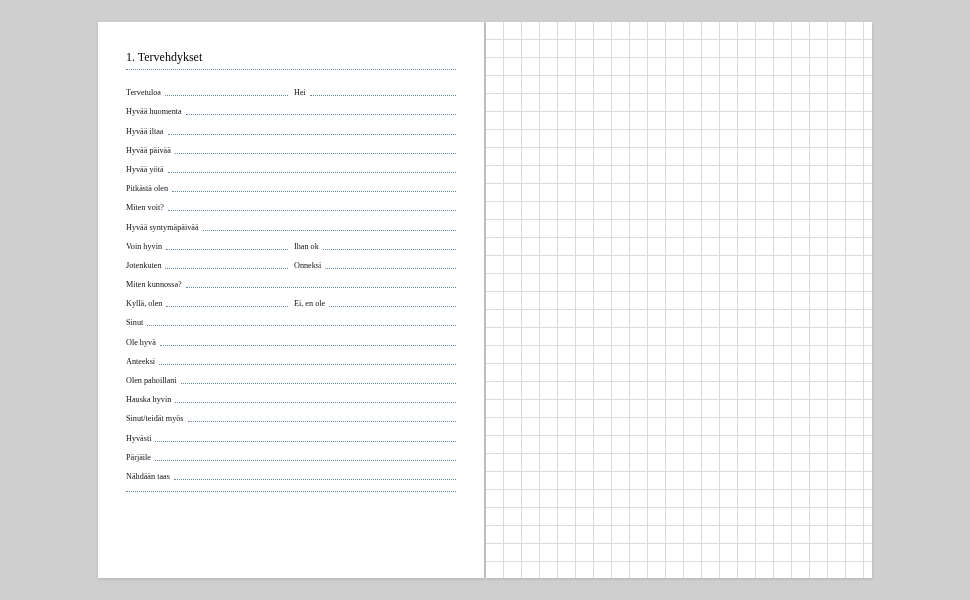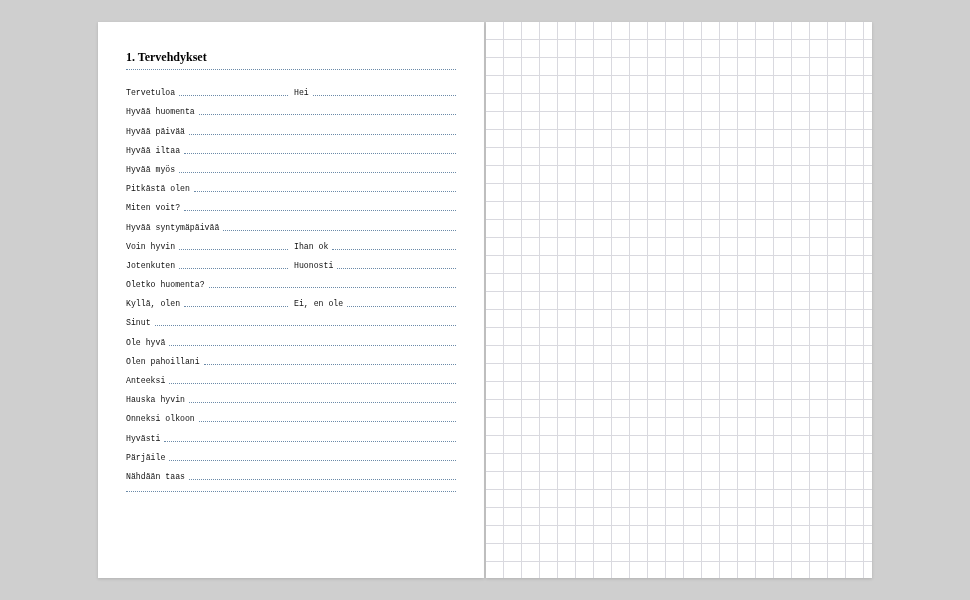--- a/index.html
+++ b/index.html
@@ -21,21 +21,21 @@
     background: #ffffff;
     width: 386px;
     height: 556px;
     box-shadow: 0 1px 3px rgba(0,0,0,0.15);
     position: relative;
   }
   .page-left {
     padding: 28px 28px 20px 28px;
   }
   .heading {
-    font-weight: bold;
+    font-weight: normal;
     font-size: 12px;
     color: #000;
     margin-bottom: 4px;
   }
   .head-underline {
     border-bottom: 1px dotted #6b8aa8;
     height: 0;
     margin-bottom: 10px;
   }
   .lines { }
@@ -44,21 +44,20 @@
     align-items: flex-end;
     height: 19.2px;
     gap: 6px;
   }
   .cell {
     display: flex;
     align-items: flex-end;
     flex: 1 1 0;
     min-width: 0;
     gap: 4px;
-    font-family: Liberation Mono, monospace;
   }
   .label {
     font-size: 8.2px;
     color: #111;
     white-space: nowrap;
     padding-bottom: 2px;
   }
   .fill {
     flex: 1 1 auto;
     border-bottom: 1px dotted #6b8aa8;
@@ -101,33 +100,33 @@
           </div>
         </div>
         <div class="row full">
           <div class="cell">
             <span class="label">Hyvää huomenta</span>
             <span class="fill"></span>
           </div>
         </div>
         <div class="row full">
           <div class="cell">
+            <span class="label">Hyvää iltaa</span>
+            <span class="fill"></span>
+          </div>
+        </div>
+        <div class="row full">
+          <div class="cell">
             <span class="label">Hyvää päivää</span>
             <span class="fill"></span>
           </div>
         </div>
         <div class="row full">
           <div class="cell">
-            <span class="label">Hyvää iltaa</span>
-            <span class="fill"></span>
-          </div>
-        </div>
-        <div class="row full">
-          <div class="cell">
-            <span class="label">Hyvää myös</span>
+            <span class="label">Hyvää yötä</span>
             <span class="fill"></span>
           </div>
         </div>
         <div class="row full">
           <div class="cell">
             <span class="label">Pitkästä olen</span>
             <span class="fill"></span>
           </div>
         </div>
         <div class="row full">
@@ -151,27 +150,27 @@
             <span class="label">Ihan ok</span>
             <span class="fill"></span>
           </div>
         </div>
         <div class="row">
           <div class="cell">
             <span class="label">Jotenkuten</span>
             <span class="fill"></span>
           </div>
           <div class="cell">
-            <span class="label">Huonosti</span>
-            <span class="fill"></span>
-          </div>
-        </div>
-        <div class="row full">
-          <div class="cell">
-            <span class="label">Oletko huomenta?</span>
+            <span class="label">Onneksi</span>
+            <span class="fill"></span>
+          </div>
+        </div>
+        <div class="row full">
+          <div class="cell">
+            <span class="label">Miten kunnossa?</span>
             <span class="fill"></span>
           </div>
         </div>
         <div class="row">
           <div class="cell">
             <span class="label">Kyllä, olen</span>
             <span class="fill"></span>
           </div>
           <div class="cell">
             <span class="label">Ei, en ole</span>
@@ -185,39 +184,39 @@
           </div>
         </div>
         <div class="row full">
           <div class="cell">
             <span class="label">Ole hyvä</span>
             <span class="fill"></span>
           </div>
         </div>
         <div class="row full">
           <div class="cell">
+            <span class="label">Anteeksi</span>
+            <span class="fill"></span>
+          </div>
+        </div>
+        <div class="row full">
+          <div class="cell">
             <span class="label">Olen pahoillani</span>
             <span class="fill"></span>
           </div>
         </div>
         <div class="row full">
           <div class="cell">
-            <span class="label">Anteeksi</span>
-            <span class="fill"></span>
-          </div>
-        </div>
-        <div class="row full">
-          <div class="cell">
             <span class="label">Hauska hyvin</span>
             <span class="fill"></span>
           </div>
         </div>
         <div class="row full">
           <div class="cell">
-            <span class="label">Onneksi olkoon</span>
+            <span class="label">Sinut/teidät myös</span>
             <span class="fill"></span>
           </div>
         </div>
         <div class="row full">
           <div class="cell">
             <span class="label">Hyvästi</span>
             <span class="fill"></span>
           </div>
         </div>
         <div class="row full">

